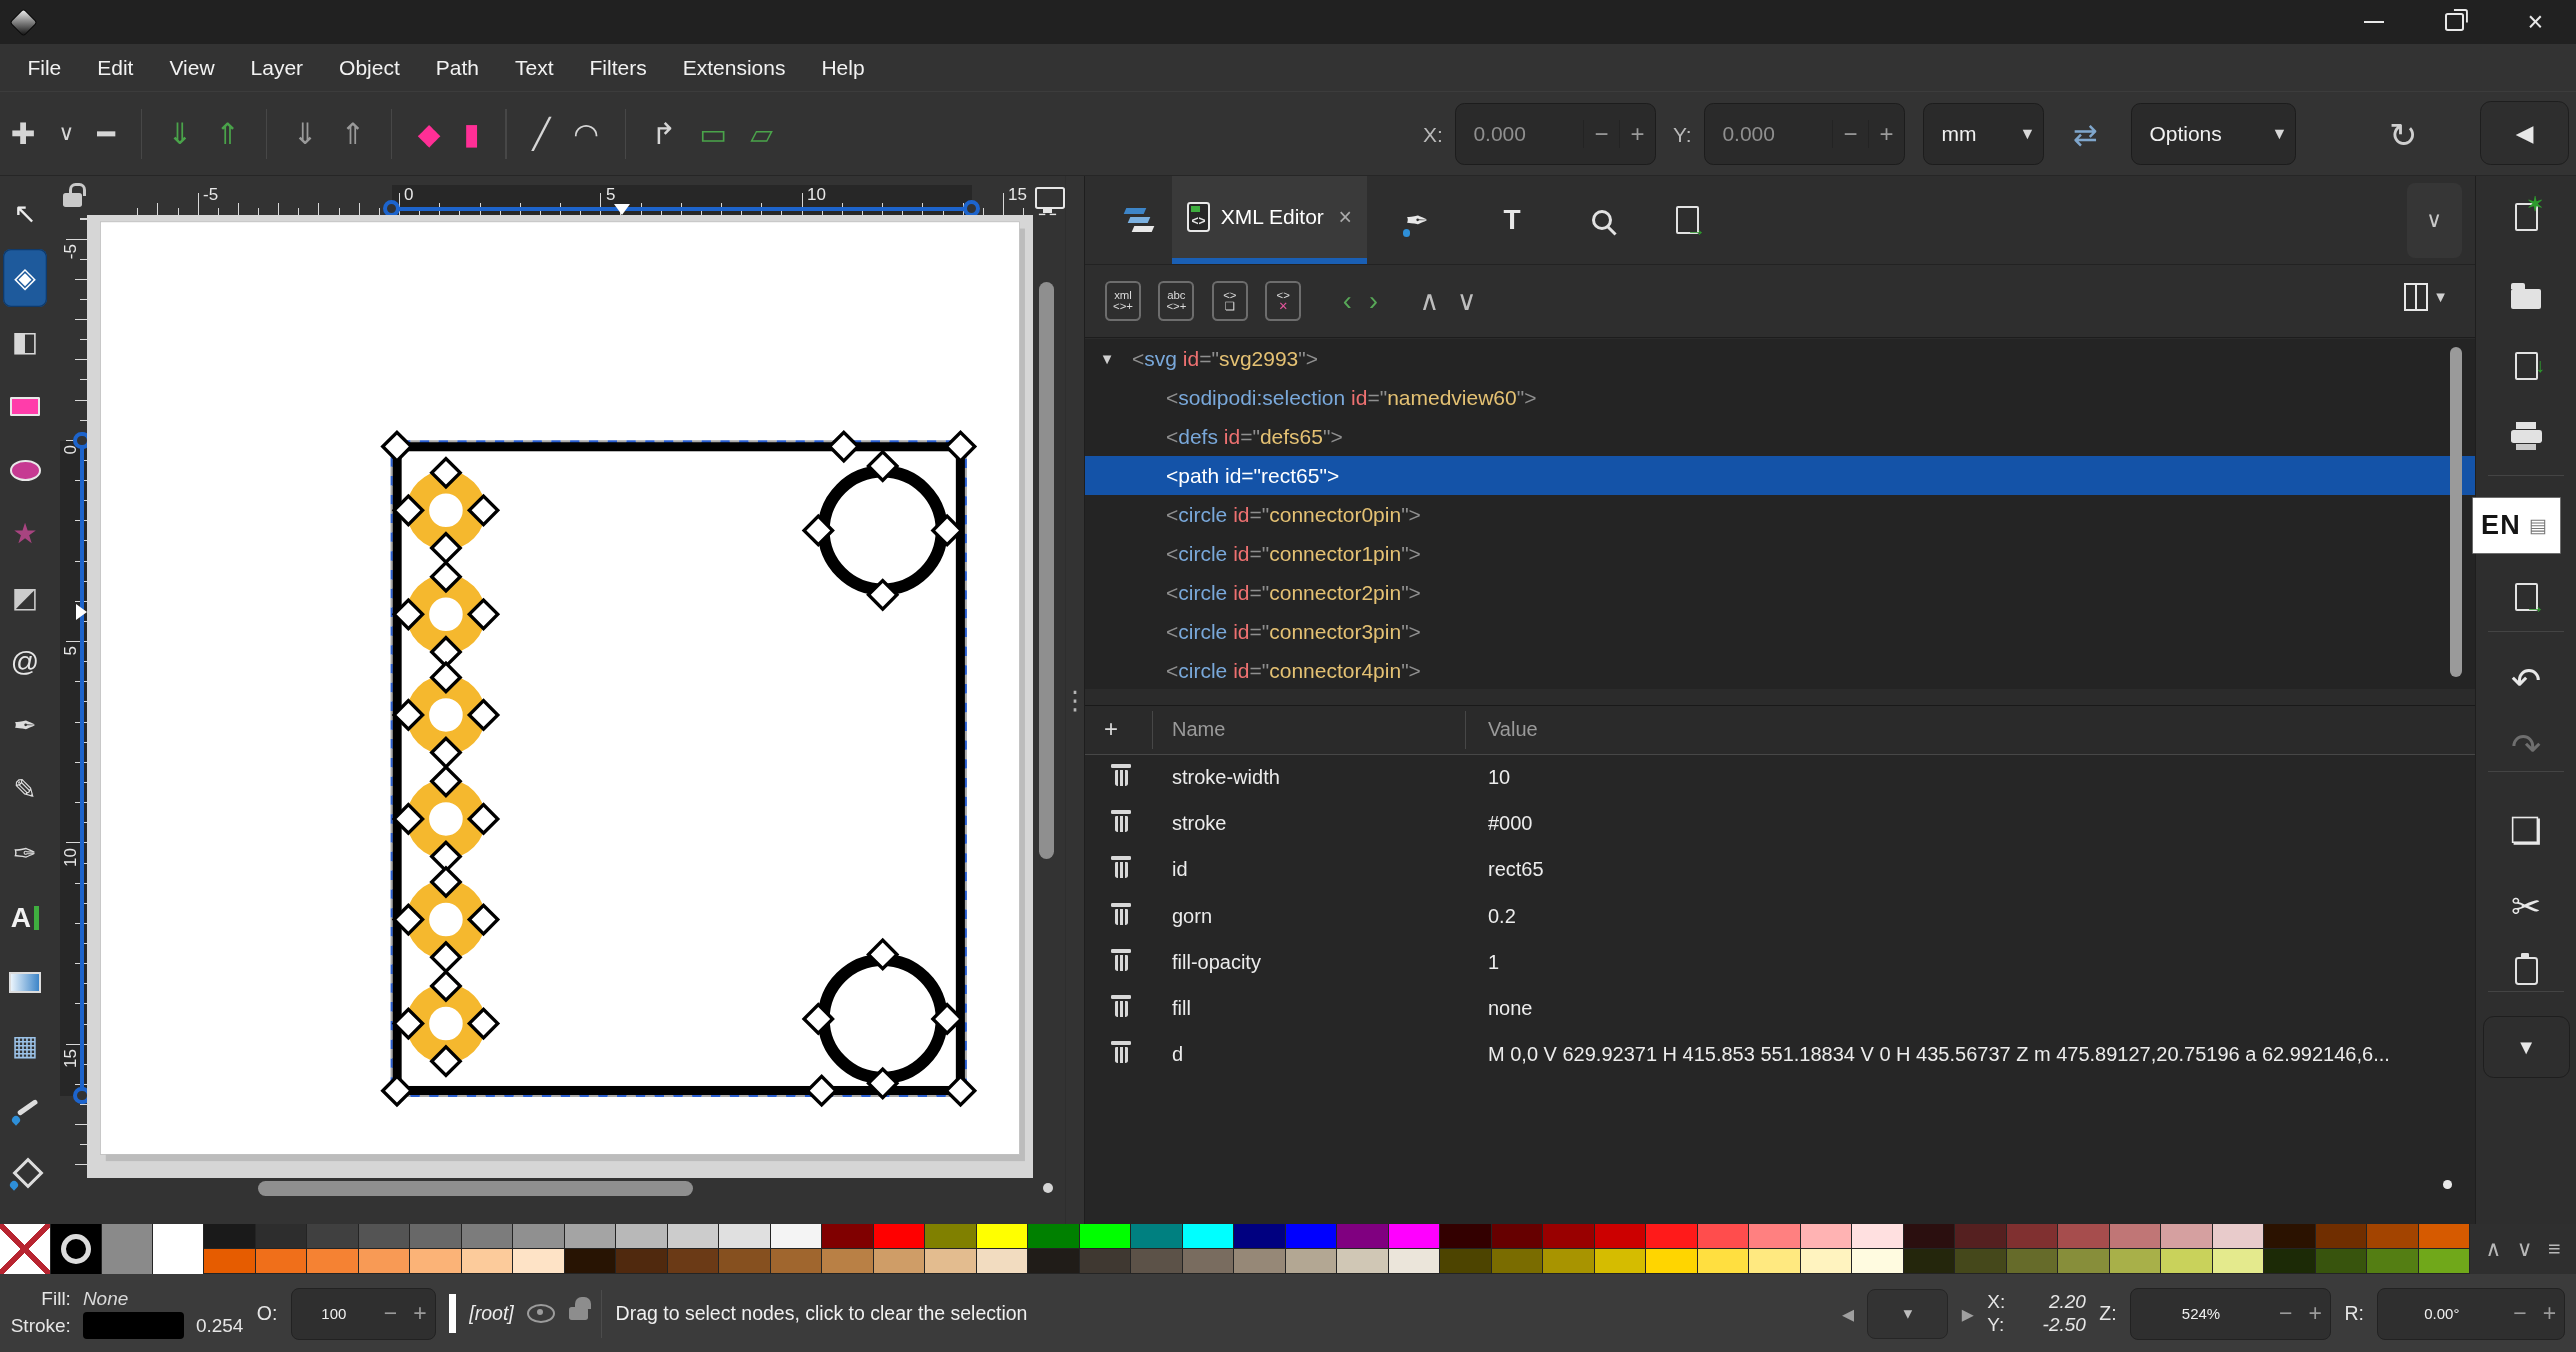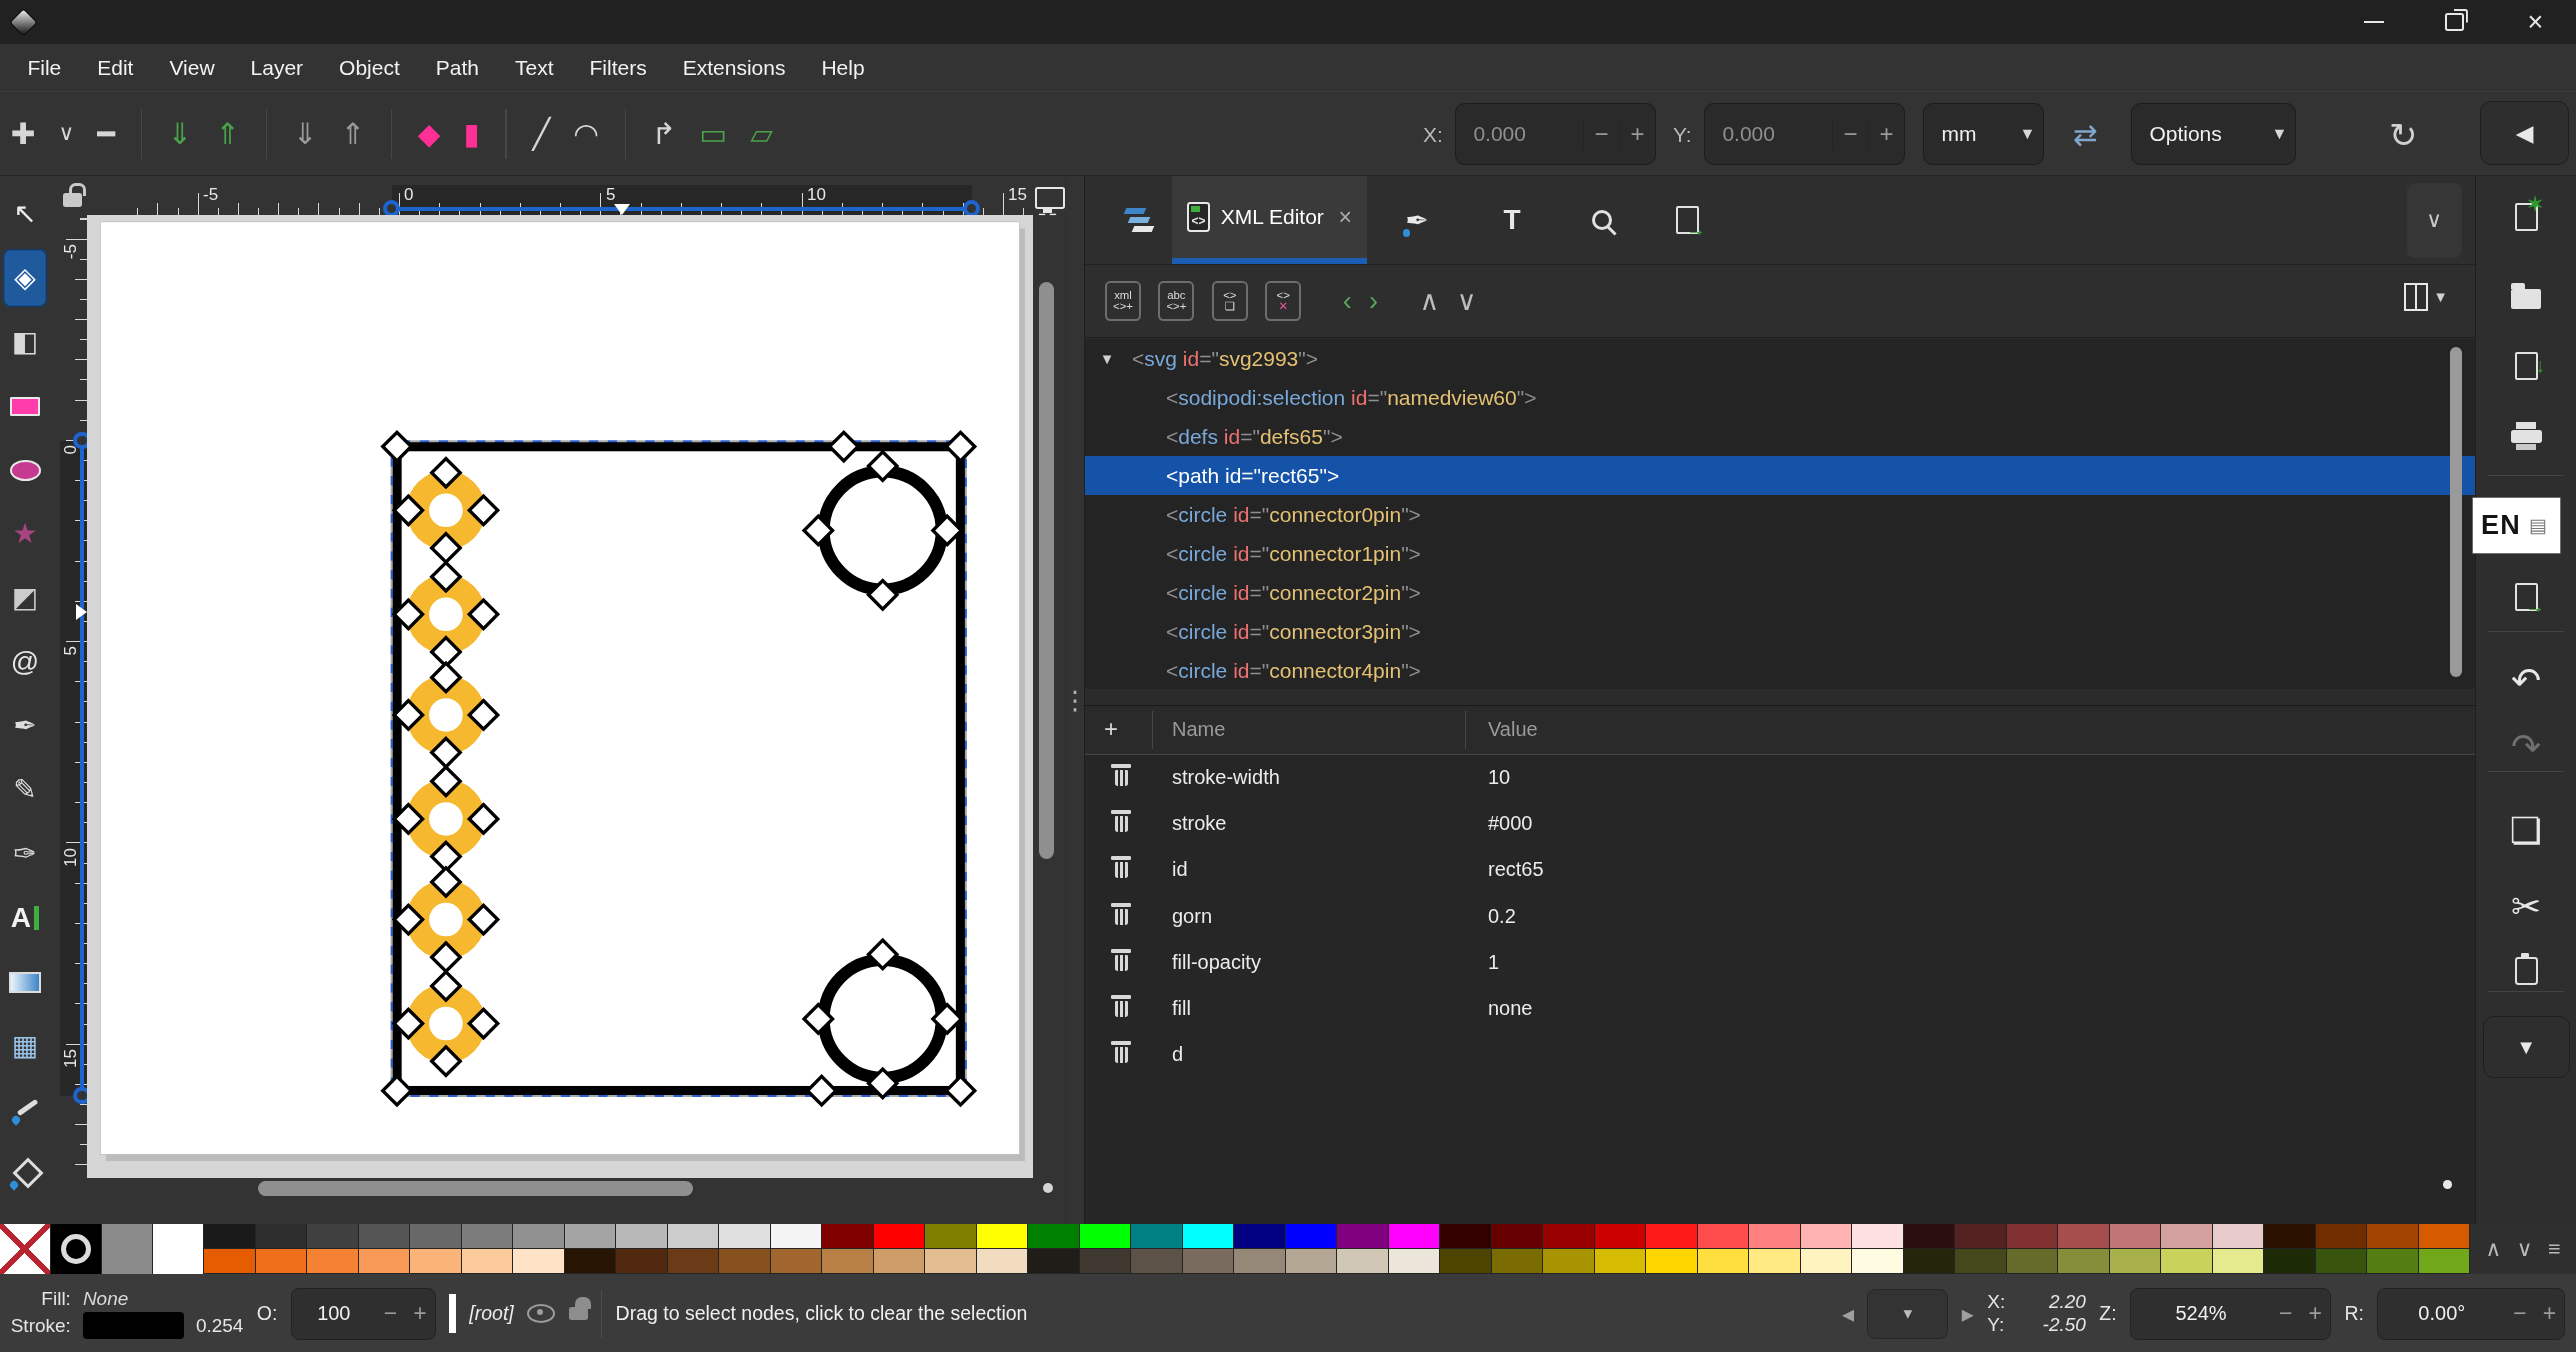--- a/index.html
+++ b/index.html
@@ -151,21 +151,21 @@
   .pal-row{flex:1;display:flex;}
   .swatch{flex:1;border-right:0.7px solid #242424;border-bottom:0.7px solid #242424;}
   .pal-ctrl{width:106px;display:flex;align-items:center;justify-content:space-evenly;color:#b8b8b8;font-size:21.5px;}
   
   .statusbar{left:0;top:1274px;width:2576px;height:79px;background:#3b3b3b;display:flex;align-items:center;padding:0 10.7px;gap:13.4px;box-sizing:border-box;font-size:19.5px;color:#e6e6e6;}
   .fsgrid{display:grid;grid-template-columns:auto auto auto;column-gap:12px;row-gap:2.7px;align-items:center;font-size:19px;}
   .fsgrid .lab{color:#e6e6e6;justify-self:end;}
   .fsgrid .none{font-style:italic;color:#d9d9d9;}
   .stroke-swatch{width:101px;height:27px;background:#000;border-radius:4px;}
   .sb-well{height:52px;background:#2f2f2f;border:1.3px solid #222;border-radius:8px;display:flex;align-items:center;box-sizing:border-box;}
-  .sb-well .val{flex:1;text-align:center;color:#f0f0f0;font-size:20px;padding:0 6.7px;}
+  .sb-well .val{flex:1;text-align:center;color:#f0f0f0;font-size:15px;padding:0 6.7px;}
   .sb-well .spin{width:29.5px;text-align:center;color:#9b9b9b;font-size:23px;}
   .layer-chip{width:6.7px;height:39px;background:#fff;}
   .root-label{font-style:italic;color:#ececec;}
   .eyeico{width:24px;height:14.8px;border:2px solid #9c9c9c;border-radius:50%;position:relative;}
   .eyeico::after{content:"";position:absolute;left:7.4px;top:2.7px;width:6px;height:6px;border-radius:50%;background:#9c9c9c;}
   .vsep{width:1.3px;height:48px;background:#4c4c4c;}
   .sb-msg{flex:1;color:#f0f0f0;}
   .navglyph{color:#9f9f9f;font-size:24px;}
   .dd-well{width:81px;height:50px;background:#333;border:1.3px solid #262626;border-radius:8px;display:flex;align-items:center;justify-content:center;color:#bdbdbd;font-size:17.4px;box-sizing:border-box;}
   .xygrid{display:grid;grid-template-columns:auto 74px;column-gap:6.7px;row-gap:1.3px;font-size:19px;}
@@ -604,20 +604,21 @@
             <span class="aval">1</span>
           </div>
           <div class="arow" style="top: 281px;">
             <span class="trashico"></span>
             <span class="aname">fill</span>
             <span class="aval">none</span>
           </div>
           <div class="arow" style="top: 327px;">
             <span class="trashico"></span>
             <span class="aname">d</span>
+            <span class="aval">M 0,0 V 629.92371 H 415.853 551.18834 V 0 H 435.56737 Z m 475.89127,20.75196 a 62.992146,6...</span>
           </div>
         </div>
       <div class="dock-dot"></div>
     </div>
   </div>
 
   <div class="abs cmdbar" id="cmdbar">
     <div class="expand-btn">
         <span>▼</span>
       </div>

